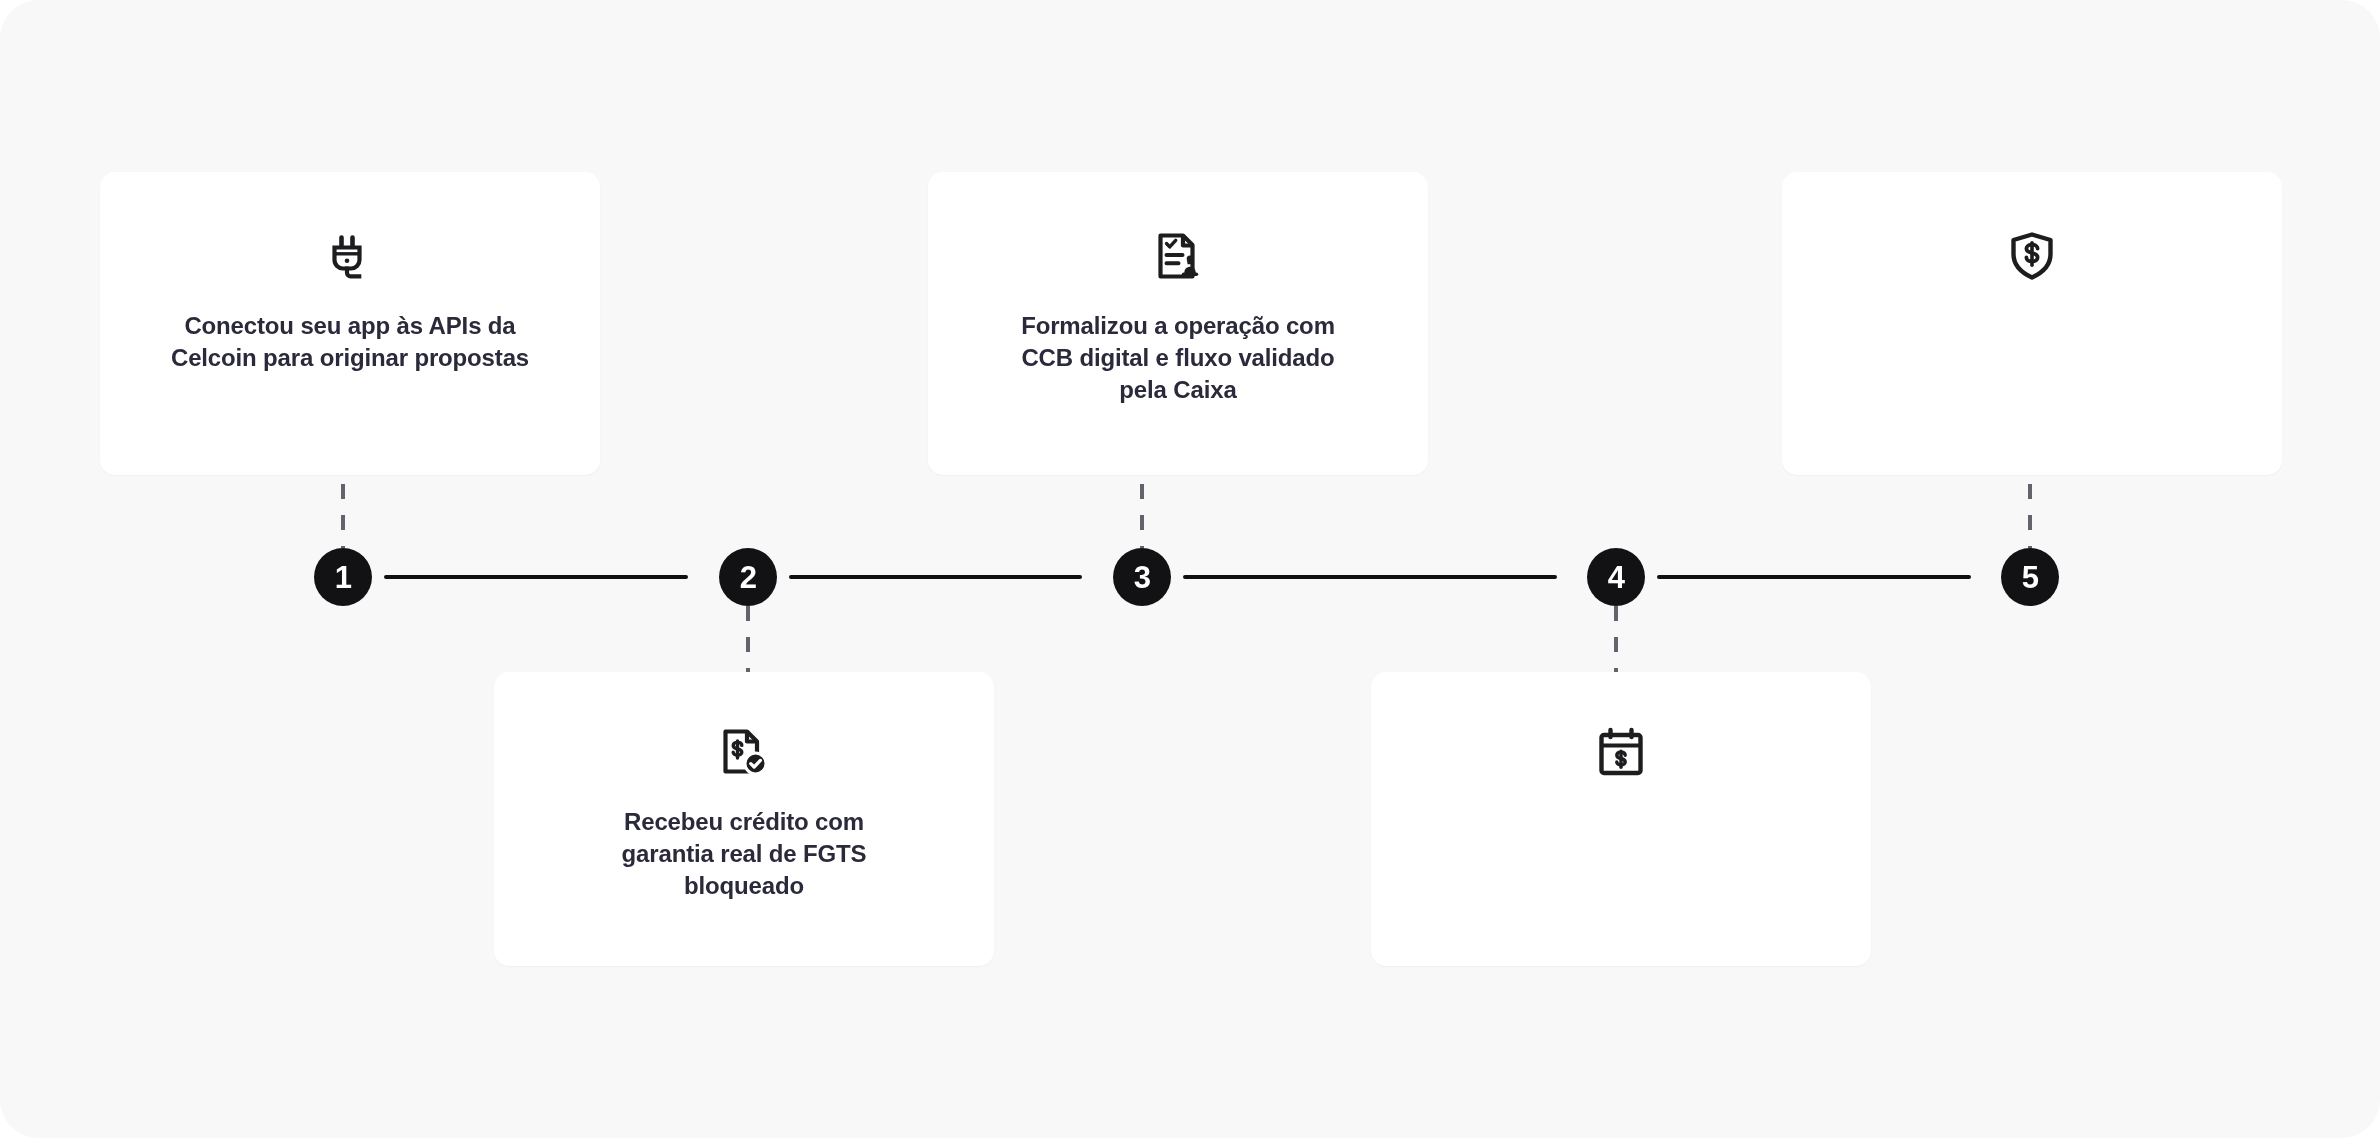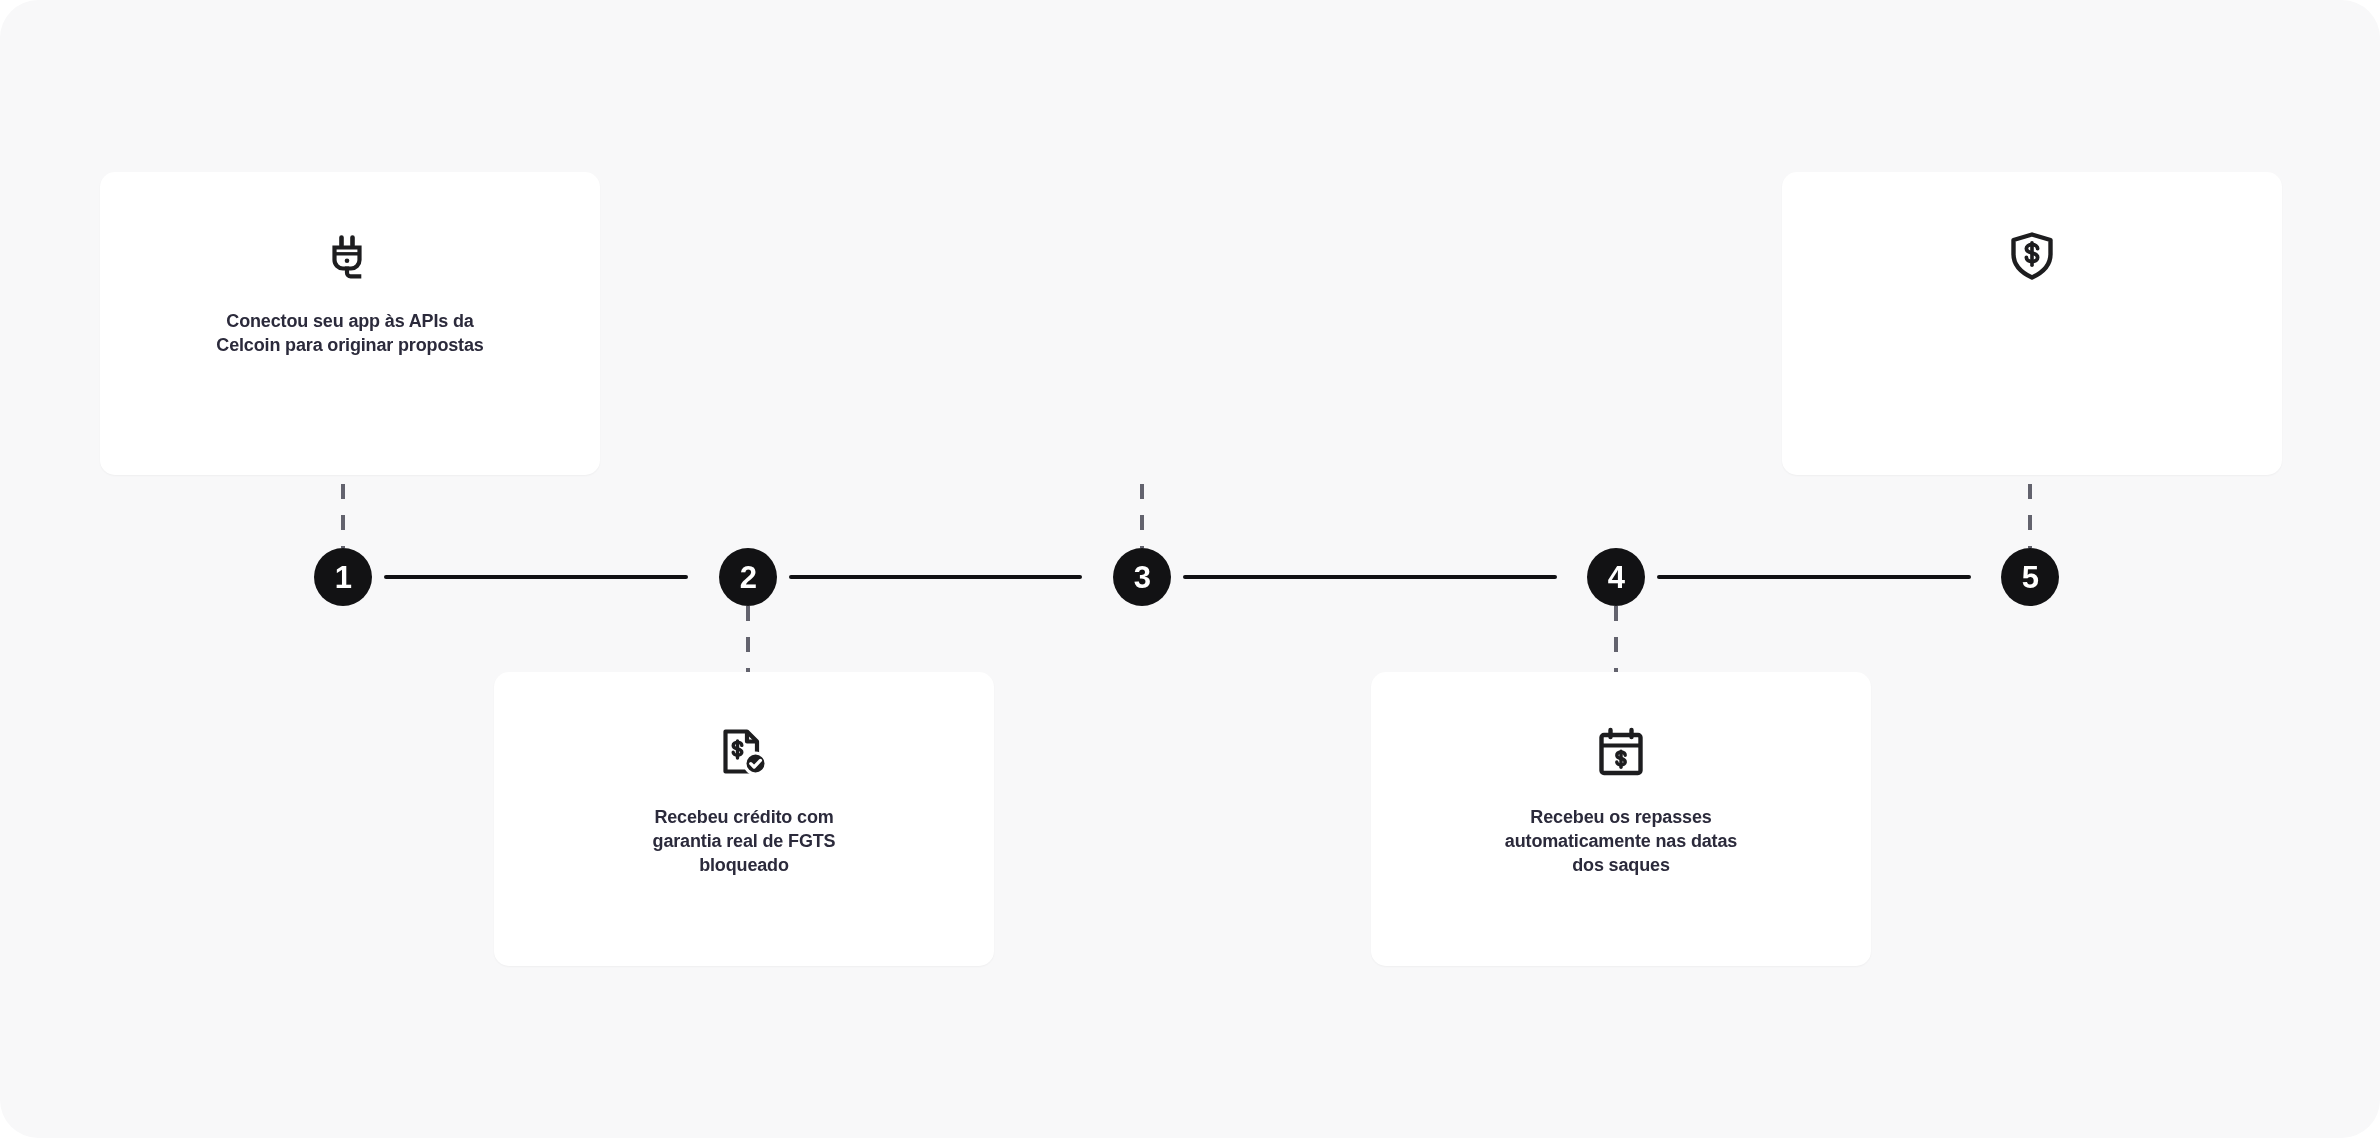--- a/index.html
+++ b/index.html
@@ -58,21 +58,21 @@
   .card-icon {
     width: 56px;
     height: 56px;
     display: block;
     color: #1d1d1f;
     margin-bottom: 26px;
   }
   .card-icon svg { display: block; width: 100%; height: 100%; }
 
   .card-title {
-    font-size: 18px;
+    font-size: 24px;
     line-height: 1.33;
     font-weight: 700;
     color: #2b2a3b;
     text-align: center;
     letter-spacing: -0.15px;
     max-width: 400px;
     margin: 0;
     white-space: pre-line;
   }
 
@@ -146,20 +146,36 @@
           <path d="M12.5 19.5h25v12.5a8.5 8.5 0 0 1-8.5 8.5h-8a8.5 8.5 0 0 1-8.5-8.5V19.5Z" stroke="#1d1d1f" stroke-width="4.2"></path>
           <path d="M12.5 25.8h25" stroke="#1d1d1f" stroke-width="3.4"></path>
           <circle cx="25" cy="32.8" r="2.3" fill="#1d1d1f"></circle>
           <path d="M25 40.5v4.3a3.6 3.6 0 0 0 3.6 3.6h8.6" stroke="#1d1d1f" stroke-width="4.2" stroke-linecap="square"></path>
         </svg>
       </span>
       <p class="card-title">Conectou seu app às APIs da
 Celcoin para originar propostas</p>
     </div>
 
+    <div class="card top card-3">
+      <span class="card-icon">
+        <svg viewBox="0 0 56 56" fill="none" xmlns="http://www.w3.org/2000/svg">
+          <path d="M10.5 7.5h22.5l9.5 9.5v31.5h-32V7.5Z" stroke="#1d1d1f" stroke-width="4.2" stroke-linejoin="round"></path>
+          <path d="M33 7.5V17.5h9.5" stroke="#1d1d1f" stroke-width="4.2" stroke-linejoin="round"></path>
+          <path d="M16.5 15.5l3.2 3.4 6-6.6" stroke="#1d1d1f" stroke-width="3.4" stroke-linecap="round" stroke-linejoin="round"></path>
+          <path d="M16.5 27h16M16.5 35.2h12" stroke="#1d1d1f" stroke-width="4" stroke-linecap="round"></path>
+          <path d="M40 27.5c2.2 0 3.6 1.6 3.3 3.6l-.9 5.1h-4.8l-.9-5.1c-.3-2 1.1-3.6 3.3-3.6Z" fill="#1d1d1f"></path>
+          <path d="M34.4 44.2c0-3 2.5-5.4 5.6-5.4s5.6 2.4 5.6 5.4v1.4H34.4v-1.4Z" fill="#1d1d1f"></path>
+          <path d="M33.6 46.3h12.8" stroke="#1d1d1f" stroke-width="3.6" stroke-linecap="round"></path>
+        </svg>
+      </span>
+      <p class="card-title">Formalizou a operação com
+CCB digital e fluxo validado
+pela Caixa</p>
+    </div>
 
     <div class="card top card-5">
       <span class="card-icon">
         <svg viewBox="0 0 56 56" fill="none" xmlns="http://www.w3.org/2000/svg">
           <path d="M28 6.5 46.5 12v14.2c0 10.6-7.3 18.1-18.5 23.3C16.8 44.3 9.5 36.8 9.5 26.2V12L28 6.5Z" stroke="#1d1d1f" stroke-width="4.4" stroke-linejoin="round"></path>
           <path d="M28 14.8v22.5" stroke="#1d1d1f" stroke-width="3.6" stroke-linecap="round"></path>
           <path d="M33.6 20.6c0-2.4-2.4-3.9-5.6-3.9s-5.6 1.5-5.6 3.9 2 3.6 5.6 4.4c3.6.8 5.6 2 5.6 4.5s-2.4 4-5.6 4-5.6-1.6-5.6-4" stroke="#1d1d1f" stroke-width="3.8" stroke-linecap="round"></path>
         </svg>
       </span>
     </div>
@@ -183,23 +199,20 @@
     <div class="card bottom card-4">
       <span class="card-icon">
         <svg viewBox="0 0 56 56" fill="none" xmlns="http://www.w3.org/2000/svg">
           <path d="M17.5 6v7M38.5 6v7" stroke="#1d1d1f" stroke-width="4.4" stroke-linecap="round"></path>
           <rect x="8.5" y="11" width="39" height="38" rx="2.5" stroke="#1d1d1f" stroke-width="4.4"></rect>
           <path d="M8.5 21.5h39" stroke="#1d1d1f" stroke-width="4.2"></path>
           <path d="M28 27.2v16" stroke="#1d1d1f" stroke-width="3.4" stroke-linecap="round"></path>
           <path d="M32.2 31.2c0-1.9-1.9-3-4.2-3s-4.2 1.1-4.2 3 1.6 2.8 4.2 3.3c2.6.6 4.2 1.5 4.2 3.4s-1.9 3.1-4.2 3.1-4.2-1.2-4.2-3.1" stroke="#1d1d1f" stroke-width="3.4" stroke-linecap="round"></path>
         </svg>
       </span>
-      <p class="card-title">Recebeu os repasses
-automaticamente nas datas
-dos saques</p>
     </div>
 
     <div class="axis-seg" style="left:384px; width:304px;"></div>
     <div class="axis-seg" style="left:789px; width:293px;"></div>
     <div class="axis-seg" style="left:1183px; width:374px;"></div>
     <div class="axis-seg" style="left:1657px; width:314px;"></div>
 
     <div class="stem stem-up stem-1"></div>
     <div class="stem stem-down stem-2"></div>
     <div class="stem stem-up stem-3"></div>

